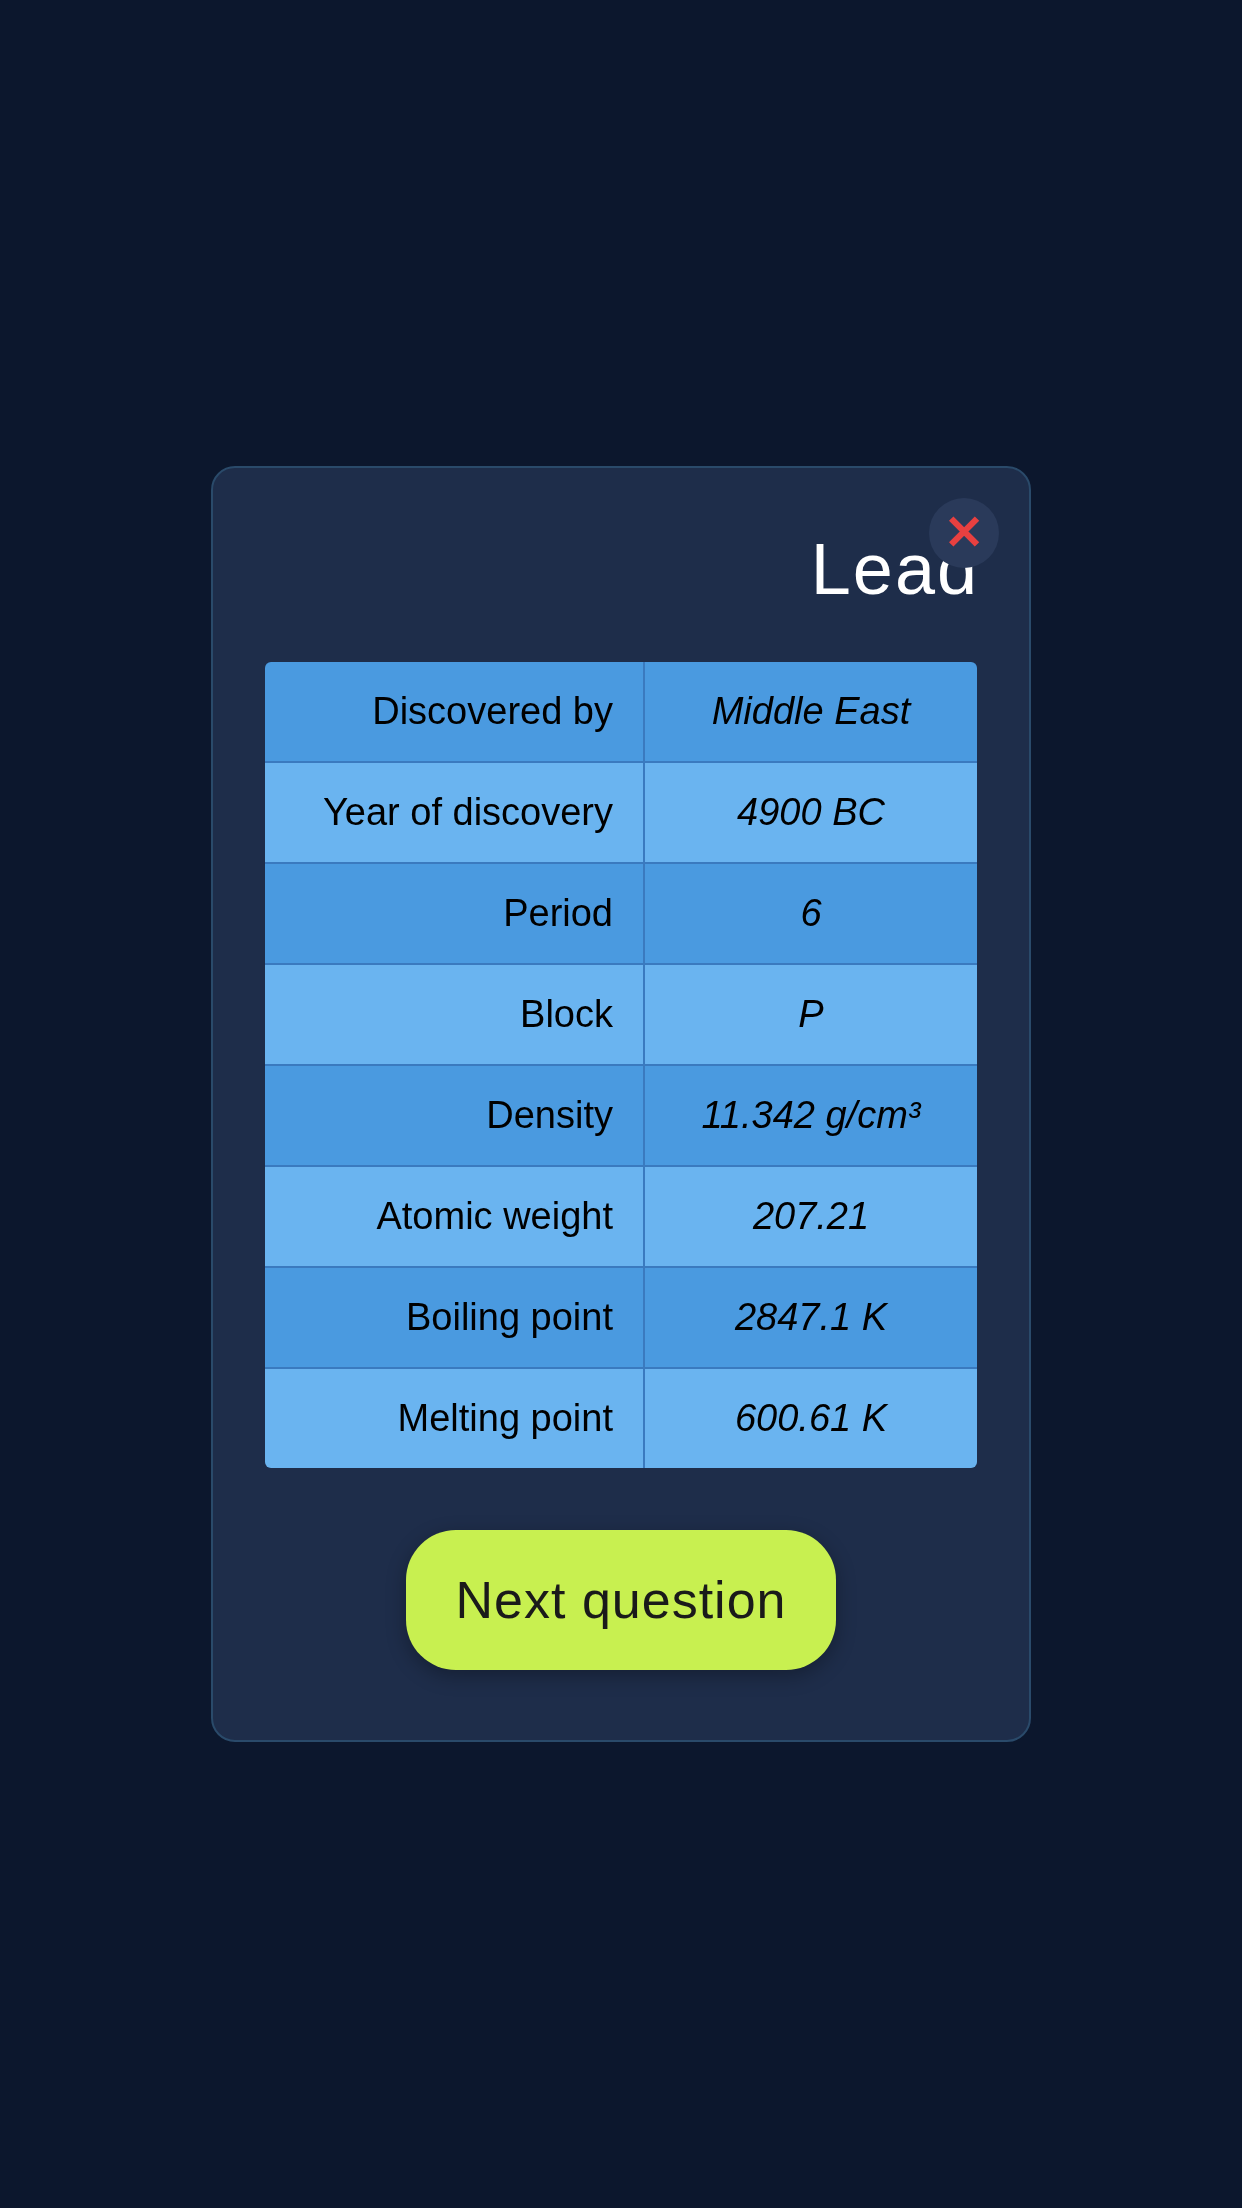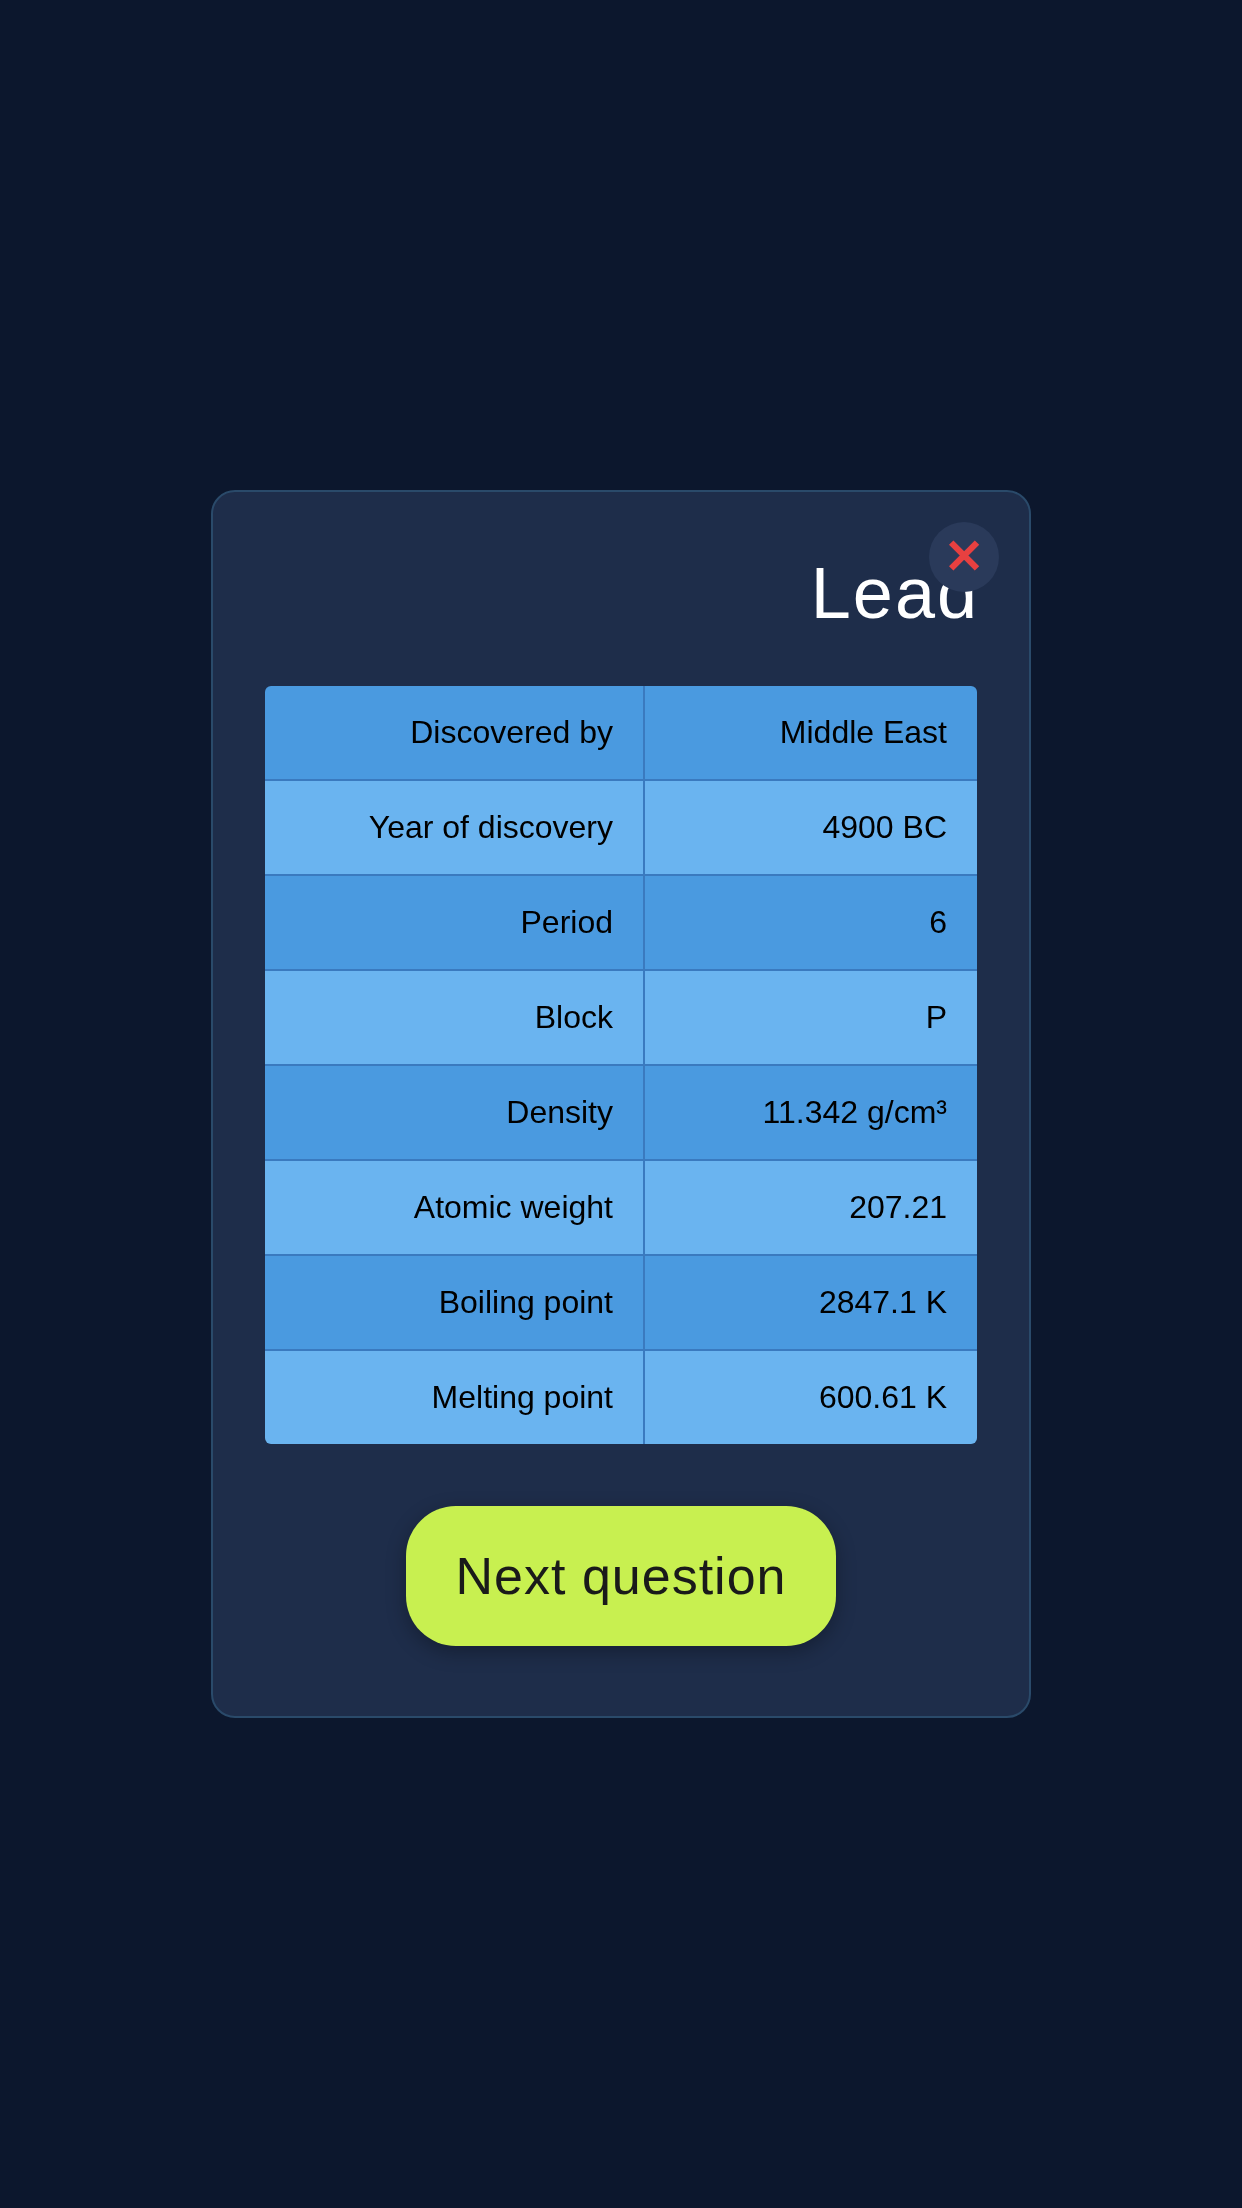--- a/index.html
+++ b/index.html
@@ -80,40 +80,41 @@
     .info-table tr:nth-child(odd) {
       background: #4a9ae0;
     }
 
     .info-table tr:nth-child(even) {
       background: #6ab4f0;
     }
 
     .info-table td {
       padding: 28px 30px;
-      font-size: 32px;
+      font-size: 38px;
       color: #000000;
       border-bottom: 2px solid #3a7abf;
     }
 
     .info-table tr:last-child td {
       border-bottom: none;
     }
 
     .label-cell {
       text-align: right;
       width: 380px;
       border-right: 2px solid #3a7abf;
       font-weight: 400;
     }
 
     .value-cell {
-      text-align: right;
+      text-align: center;
       padding-left: 30px;
       font-weight: 400;
+      font-style: italic;
     }
 
     .next-button {
       display: block;
       margin: 60px auto 0 auto;
       width: 430px;
       height: 140px;
       background: #c8f050;
       border: none;
       border-radius: 50px;

